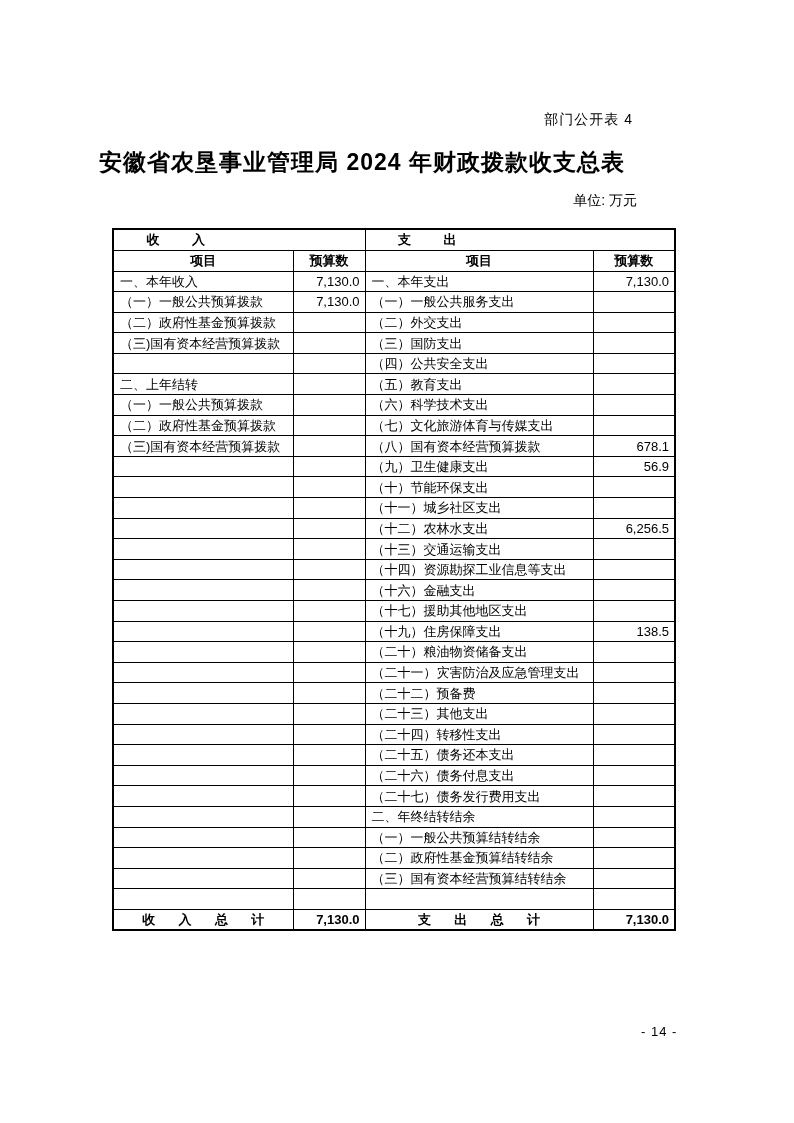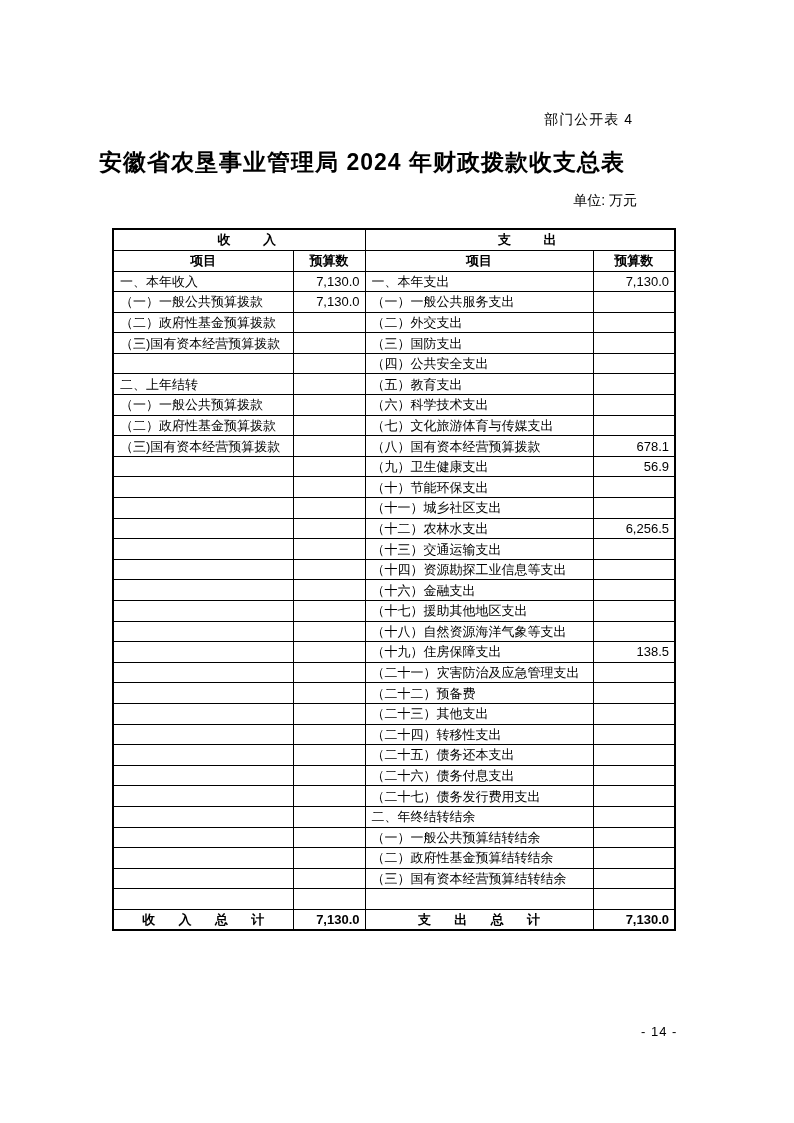--- a/index.html
+++ b/index.html
@@ -51,24 +51,23 @@
     font-size: 13px;
     line-height: 1;
     vertical-align: middle;
   }
   .budget-table thead tr { height: 21px; }
   .budget-table tbody tr { height: 20.6px; margin-left: 8px; }
   .budget-table tfoot tr { height: 21px; }
   .sec-header {
     font-weight: bold;
     font-size: 15px;
-    text-align: center;
+    text-align: left;
     letter-spacing: 2.5em;
     text-indent: 2.5em;
-    padding-left: 15px;
   }
   .col-header {
     font-weight: bold;
     font-size: 14px;
     text-align: center;
   }
   .item { text-align: left; padding-left: 6px; }
   .num  { text-align: right; padding-right: 5px; }
   .total-label {
     font-weight: bold;
@@ -221,28 +220,28 @@
         </tr>
         <tr>
           <td class="item"></td>
           <td class="num"></td>
           <td class="item">（十七）援助其他地区支出</td>
           <td class="num"></td>
         </tr>
         <tr>
           <td class="item"></td>
           <td class="num"></td>
-          <td class="item">（十八）自然资源海洋气象等支出</td>
-          <td class="num"></td>
-        </tr>
-        <tr>
-          <td class="item"></td>
-          <td class="num"></td>
           <td class="item">（十九）住房保障支出</td>
           <td class="num">138.5</td>
+        </tr>
+        <tr>
+          <td class="item"></td>
+          <td class="num"></td>
+          <td class="item">（二十）粮油物资储备支出</td>
+          <td class="num"></td>
         </tr>
         <tr>
           <td class="item"></td>
           <td class="num"></td>
           <td class="item">（二十一）灾害防治及应急管理支出</td>
           <td class="num"></td>
         </tr>
         <tr>
           <td class="item"></td>
           <td class="num"></td>

